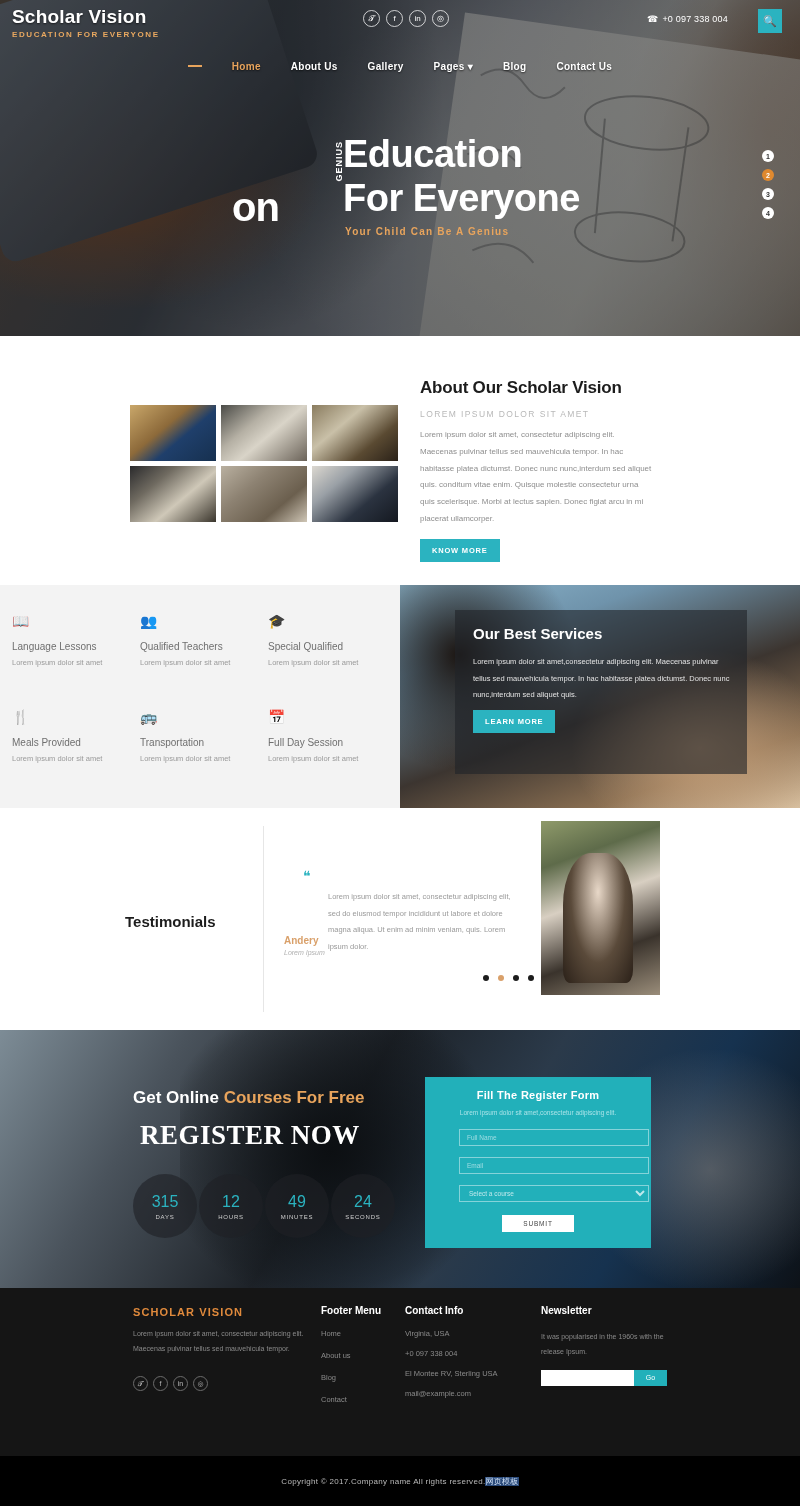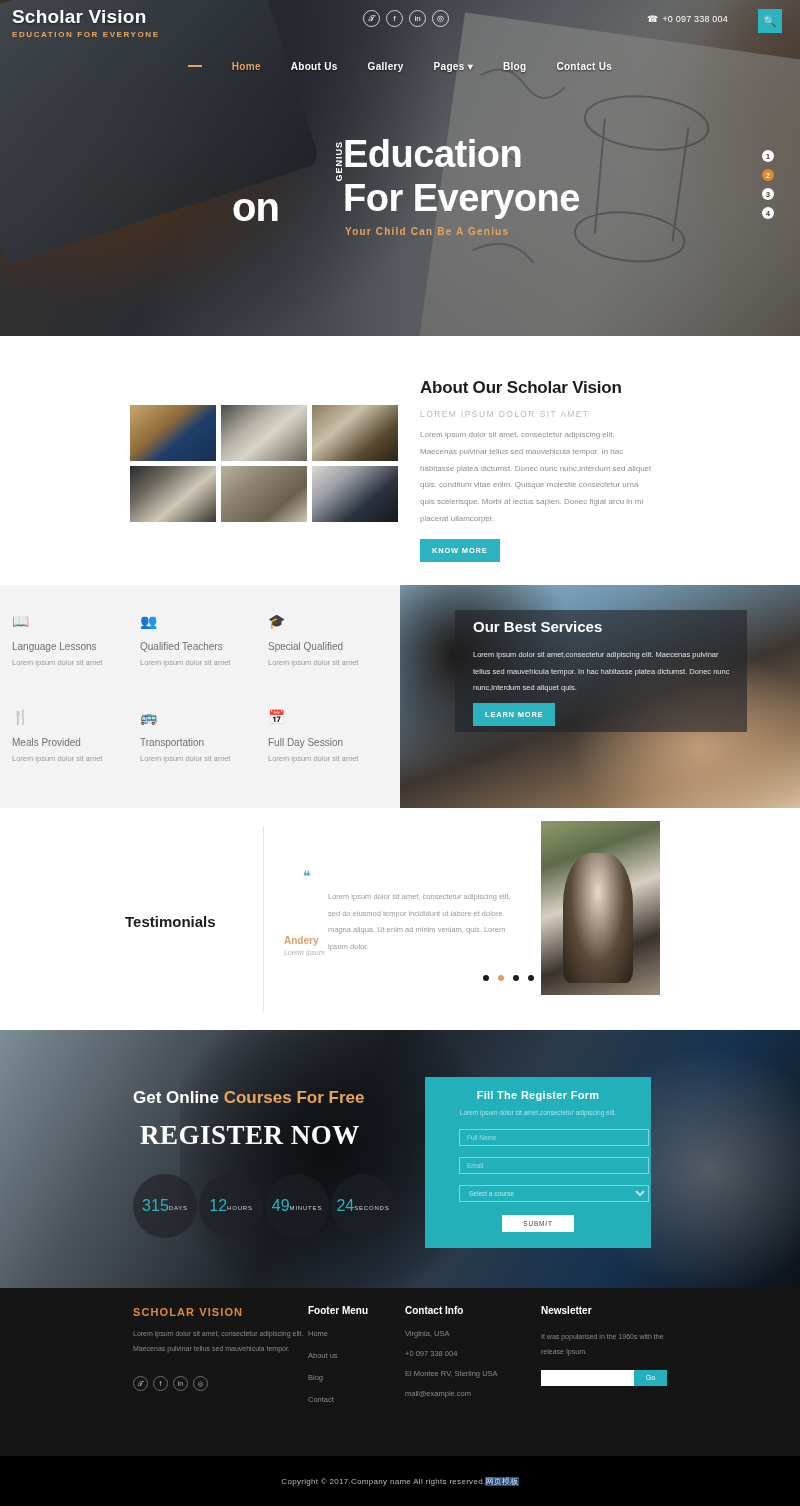--- a/index.html
+++ b/index.html
@@ -157,22 +157,22 @@
   }
   .svc-right:before {
     content:""; position:absolute; left:-20px; top:-10px; width:200px; height:200px;
     background: radial-gradient(ellipse at 40% 40%, #1b1410, transparent 68%);
   }
   .svc-right:after {
     content:""; position:absolute; right:-30px; bottom:-40px; width:260px; height:200px;
     background: radial-gradient(ellipse at 50% 50%, rgba(210,170,130,.8), transparent 70%);
   }
   .svc-panel {
-    position: absolute; left: 55px; top: 25px; width: 292px; height: 122px;
-    background: rgba(32,36,40,.62); padding: 8px 18px; z-index: 3;
+    position: absolute; left: 55px; top: 25px; width: 292px; height: 164px;
+    background: rgba(32,36,40,.62); padding: 15px 18px; z-index: 3;
   }
   .svc-panel h3 { color: #fff; font-size: 15px; font-weight: bold; }
   .svc-panel p {
     color: #e2e2e2; font-size: 7.5px; line-height: 2.2; margin-top: 12px; width: 258px;
   }
 
   
   .testi { width: 800px; height: 222px; background: #fff; position: relative; }
   .testi-title {
     position: absolute; left: 125px; top: 105px; font-size: 15px;
@@ -224,21 +224,21 @@
     font-weight: bold; color: #fff; z-index: 3;
   }
   .reg-head .hl { color: #e8a45c; }
   .reg-big {
     position: absolute; left: 140px; top: 90px; font-size: 27px; font-weight: bold;
     color: #fff; letter-spacing: .5px; z-index: 3; font-family: Liberation Serif, serif;
   }
   .countdown { position: absolute; left: 133px; top: 144px; display: flex; gap: 2px; z-index: 3; }
   .cd {
     width: 64px; height: 64px; border-radius: 50%; background: rgba(30,33,37,.62);
-    display: flex; flex-direction: row; align-items: center; justify-content: center;
+    display: flex; flex-direction: column; align-items: center; justify-content: center;
   }
   .cd-num { color: #2bb3c0; font-size: 16px; }
   .cd-lbl { color: #cfcfcf; font-size: 6px; letter-spacing: .8px; margin-top: 3px; }
 
   .reg-form {
     position: absolute; left: 425px; top: 47px; width: 226px; height: 171px;
     background: #22b0ba; z-index: 4; padding: 12px 34px;
   }
   .reg-form h4 {
     color: #fff; font-size: 11px; font-weight: bold; text-align: center; letter-spacing: .3px;
@@ -485,21 +485,21 @@
   <div class="footer">
     <div class="f-brand">SCHOLAR VISION</div>
     <div class="f-about">Lorem ipsum dolor sit amet, consectetur adipiscing elit. Maecenas pulvinar tellus sed mauvehicula tempor.</div>
     <div class="f-social">
       <div class="fsicon">𝓣</div>
       <div class="fsicon">f</div>
       <div class="fsicon">in</div>
       <div class="fsicon">◎</div>
     </div>
 
-    <div class="f-col" style="left:308px">
+    <div class="f-col" style="left:321px">
       <h5>Footer Menu</h5>
       <span class="f-link">Home</span>
       <span class="f-link">About us</span>
       <span class="f-link">Blog</span>
       <span class="f-link">Contact</span>
     </div>
 
     <div class="f-col" style="left:405px">
       <h5>Contact Info</h5>
       <div class="f-line">Virginia, USA</div>

